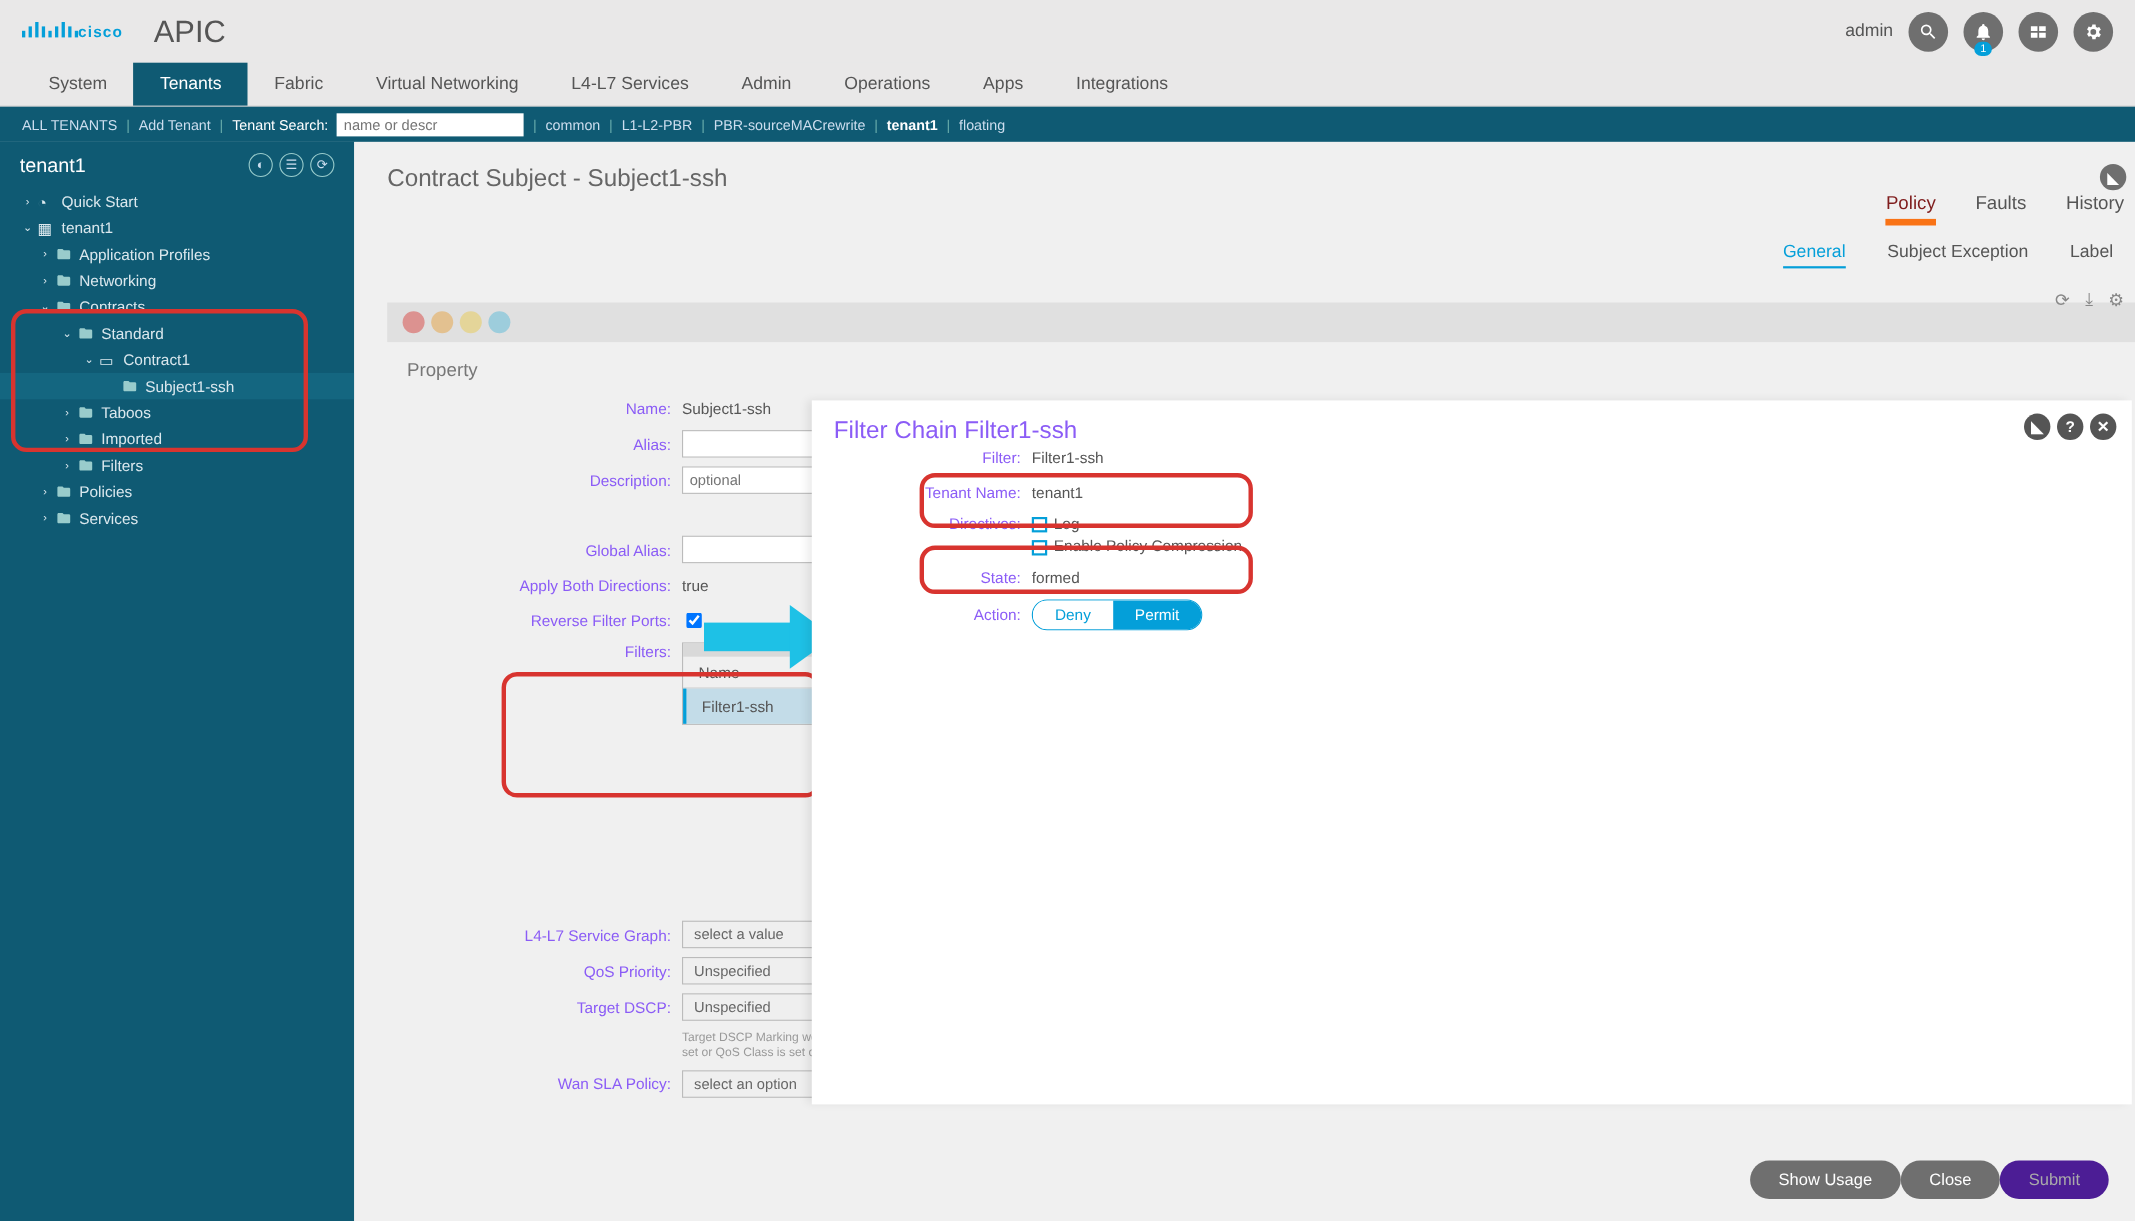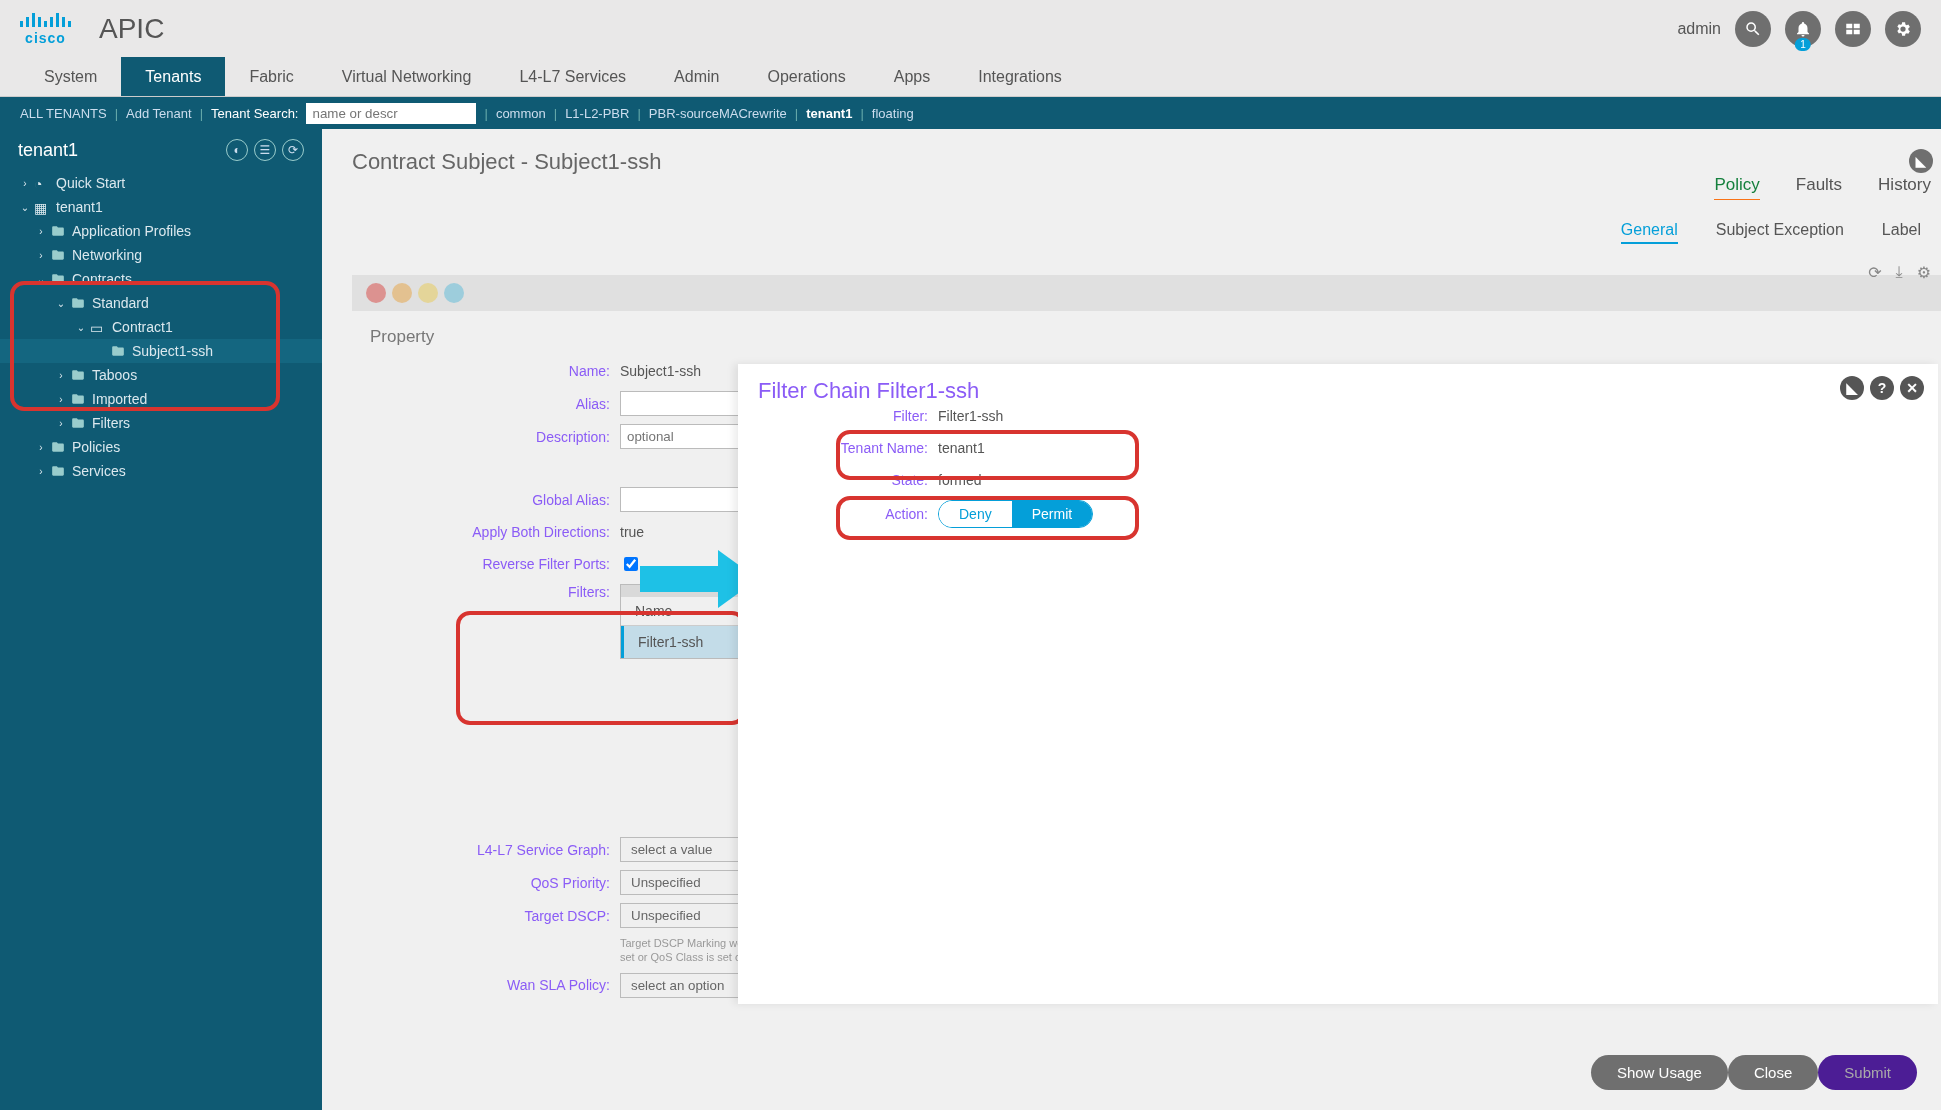--- a/index.html
+++ b/index.html
@@ -1,20 +1,20 @@
 <!DOCTYPE html>
 <html><head>
 <meta charset="utf-8">
 <style>
 html,body{margin:0;padding:0;font-family:Arial,Helvetica,sans-serif;font-size:13px;color:#333;background:#e8e8e8;overflow:hidden}
 *{box-sizing:border-box}
 .app{width:1941px;height:1110px;transform-origin:0 0;position:relative}
 
 .hdr{background:#e9e8e8;height:57px;display:flex;align-items:center;padding:0 20px}
-.cisco-logo{color:#049fd9;font-weight:bold;margin-right:28px;display:flex;flex-direction:column;align-items:center;line-height:1}
+.cisco-logo{color:#049fd9;font-weight:bold;margin-right:28px;display:flex;align-items:center;line-height:1}
 .cisco-bars{display:flex;gap:3px;align-items:flex-end;margin-bottom:4px}
 .cisco-bars span{display:inline-block;width:3px;background:#049fd9}
 .app-title{font-size:28px;color:#555;font-weight:300}
 .hdr-right{margin-left:auto;display:flex;align-items:center;gap:14px}
 .hdr-user{font-size:16px;color:#555}
 .hdr-icon{width:36px;height:36px;border-radius:50%;background:#6f6f6f;display:flex;align-items:center;justify-content:center;color:#fff;position:relative}
 .hdr-icon svg{width:18px;height:18px;fill:#fff}
 .badge{position:absolute;bottom:-4px;right:50%;transform:translateX(50%);background:#049fd9;color:#fff;font-size:10px;border-radius:10px;padding:1px 5px}
 
 .nav{background:#e9e8e8;height:40px;display:flex;align-items:stretch;padding:0 20px;border-bottom:1px solid #ccc}
@@ -42,21 +42,21 @@
 .tree-label{white-space:nowrap}
 .indent-1{padding-left:36px}
 .indent-2{padding-left:56px}
 .indent-3{padding-left:76px}
 .indent-4{padding-left:96px}
 .highlight-box{position:absolute;border:4px solid #d8342f;border-radius:14px;pointer-events:none}
 
 .main{flex:1;background:#f0f0f0;position:relative;padding:20px 0 0 30px;overflow:hidden}
 .page-title{font-size:22px;color:#666;margin-bottom:8px}
 .tabs-right{position:absolute;top:46px;right:0;display:flex;gap:36px;font-size:17px;color:#555;padding-right:10px}
-.tabs-right .tab.active{color:#15803d;border-bottom:1px solid #f97316;padding-bottom:4px}
+.tabs-right .tab.active{color:#7f1d1d;border-bottom:6px solid #f97316;padding-bottom:4px}
 .subtabs-right{position:absolute;top:92px;right:0;display:flex;gap:38px;font-size:16px;color:#555;padding-right:20px}
 .subtabs-right .tab.active{color:#049fd9;border-bottom:2px solid #049fd9;padding-bottom:3px}
 .fault-bar{margin-top:100px;background:#e0e0e0;padding:8px 14px;display:flex;align-items:center;gap:6px}
 .fault-dot{width:20px;height:20px;border-radius:50%;display:inline-block;opacity:.45}
 .toolbar-right{position:absolute;right:10px;top:134px;display:flex;gap:14px;color:#888;font-size:16px}
 .property-section{margin-top:16px;padding-left:18px}
 .prop-heading{font-size:17px;color:#777;margin-bottom:12px}
 .form-row{display:flex;align-items:center;margin-bottom:8px;min-height:24px}
 .form-label{width:250px;text-align:right;padding-right:10px;color:#8b5cf6;font-size:14px}
 .form-val{color:#555;font-size:14px}
@@ -378,20 +378,27 @@
     <span>✕</span>
   </div>
   <div class="form-row">
         <div class="form-label">Filter:</div>
         <div class="form-val">Filter1-ssh</div>
       </div>
   <div class="form-row">
         <div class="form-label">Tenant Name:</div>
         <div class="form-val">tenant1</div>
       </div>
+  <div class="form-row" style="align-items:flex-start">
+    <div class="form-label">Directives:</div>
+    <div class="form-val">
+      <div><span class="chk-box"></span><span>Log</span></div>
+      <div style="margin-top:4px"><span class="chk-box"></span><span>Enable Policy Compression</span></div>
+    </div>
+  </div>
   <div class="form-row">
         <div class="form-label">State:</div>
         <div class="form-val">formed</div>
       </div>
   <div class="form-row">
         <div class="form-label">Action:</div>
     <div class="form-val">
       <div class="pill-group">
         <div class="pill off">Deny</div>
         <div class="pill on">Permit</div>

